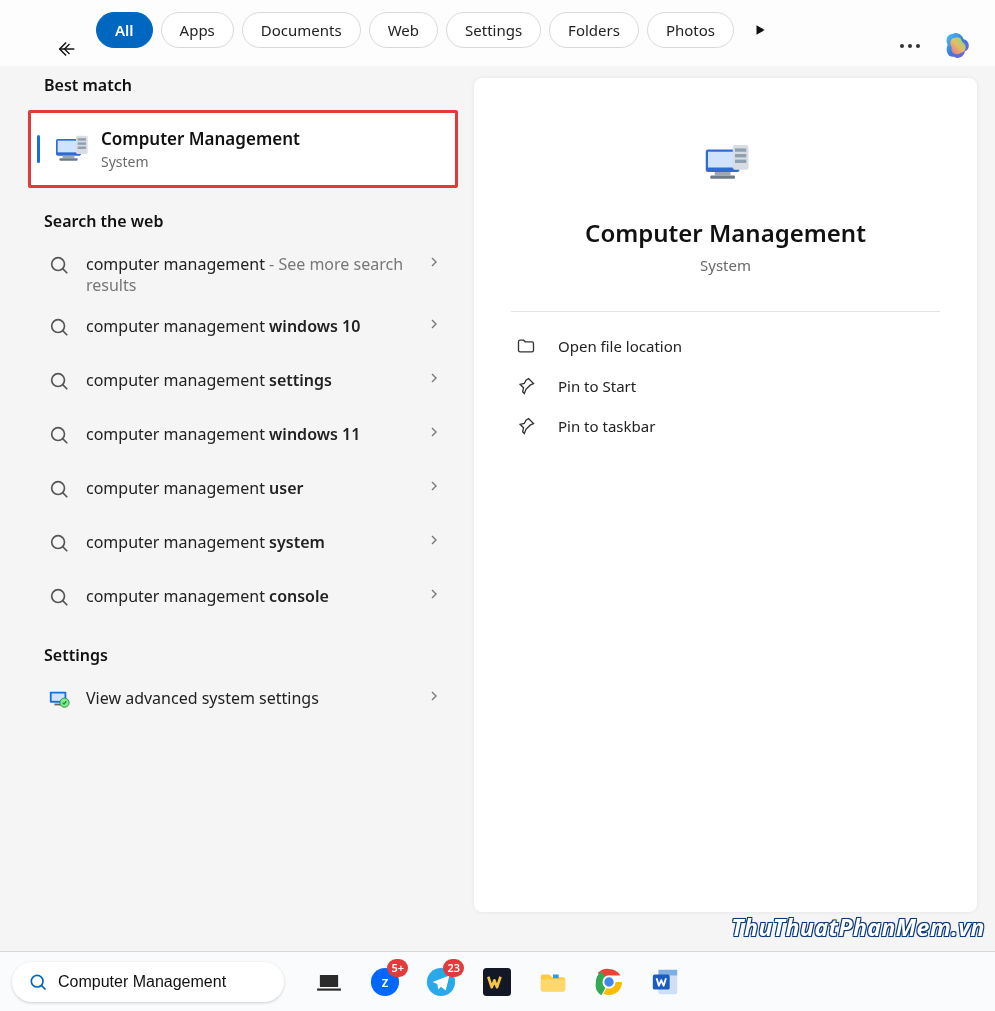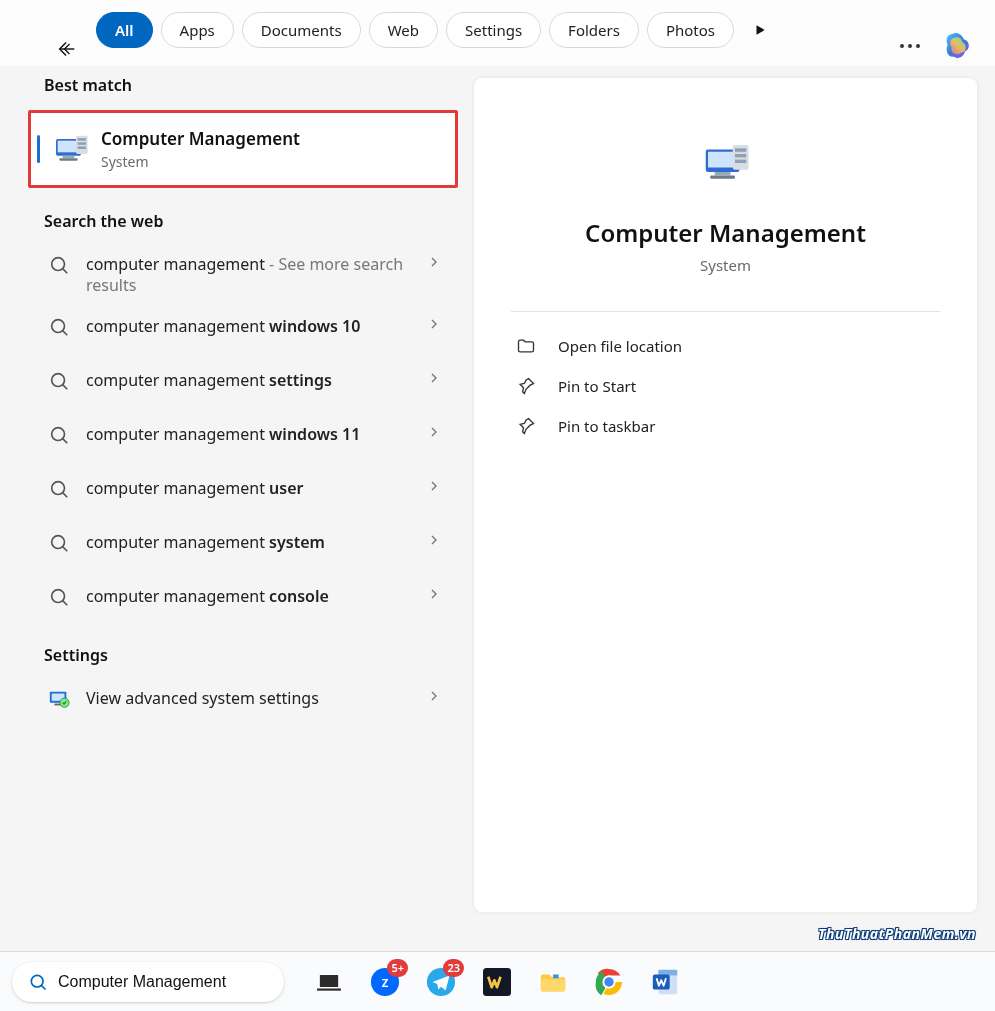--- a/index.html
+++ b/index.html
@@ -49,21 +49,21 @@
   .action .aicon { width:20px; height:20px; color:#333; flex-shrink:0; }
 
   
   .taskbar { position:absolute; left:0; right:0; bottom:0; height:60px; background:#fafbfc; border-top:1px solid #d8d8d8; display:flex; align-items:center; padding: 0 12px; gap:16px; }
   .searchbox { width:272px; height:40px; border-radius:20px; background:#fff; box-shadow:0 1px 3px rgba(0,0,0,0.18); display:flex; align-items:center; padding:0 16px; gap:10px; }
   .searchbox svg { color:#0067c0; }
   .searchbox input { border:none; outline:none; font-size:16px; flex:1; background:transparent; color:#111; }
   .tbicons { display:flex; align-items:center; gap:22px; margin-left:12px; }
   .tbicon { width:34px; height:34px; position:relative; display:flex; align-items:center; justify-content:center; border-radius:6px; }
   .badge { position:absolute; top:-6px; right:-6px; min-width:18px; height:18px; padding:0 4px; border-radius:9px; background:#e23b3b; color:#fff; font-size:11px; font-weight:600; display:flex; align-items:center; justify-content:center; }
-  .watermark { position:absolute; right:19px; bottom:68px; font-size:14px; font-weight:700; font-style:italic; color:#fff; text-shadow: 0 0 2px #0a3b7a, 1px 1px 0 #0a3b7a, -1px -1px 0 #0a3b7a, 1px -1px 0 #0a3b7a, -1px 1px 0 #0a3b7a; letter-spacing:0.5px; pointer-events:none;margin-left:44px; }
+  .watermark { position:absolute; right:10px; bottom:68px; font-size:23px; font-weight:700; font-style:italic; color:#fff; text-shadow: 0 0 2px #0a3b7a, 1px 1px 0 #0a3b7a, -1px -1px 0 #0a3b7a, 1px -1px 0 #0a3b7a, -1px 1px 0 #0a3b7a; letter-spacing:0.5px; pointer-events:none;margin-left:44px; }
 
   
   svg { display:block; }
 </style>
 </head>
 <body>
 
 <div class="app">
 
   <div class="topbar">

